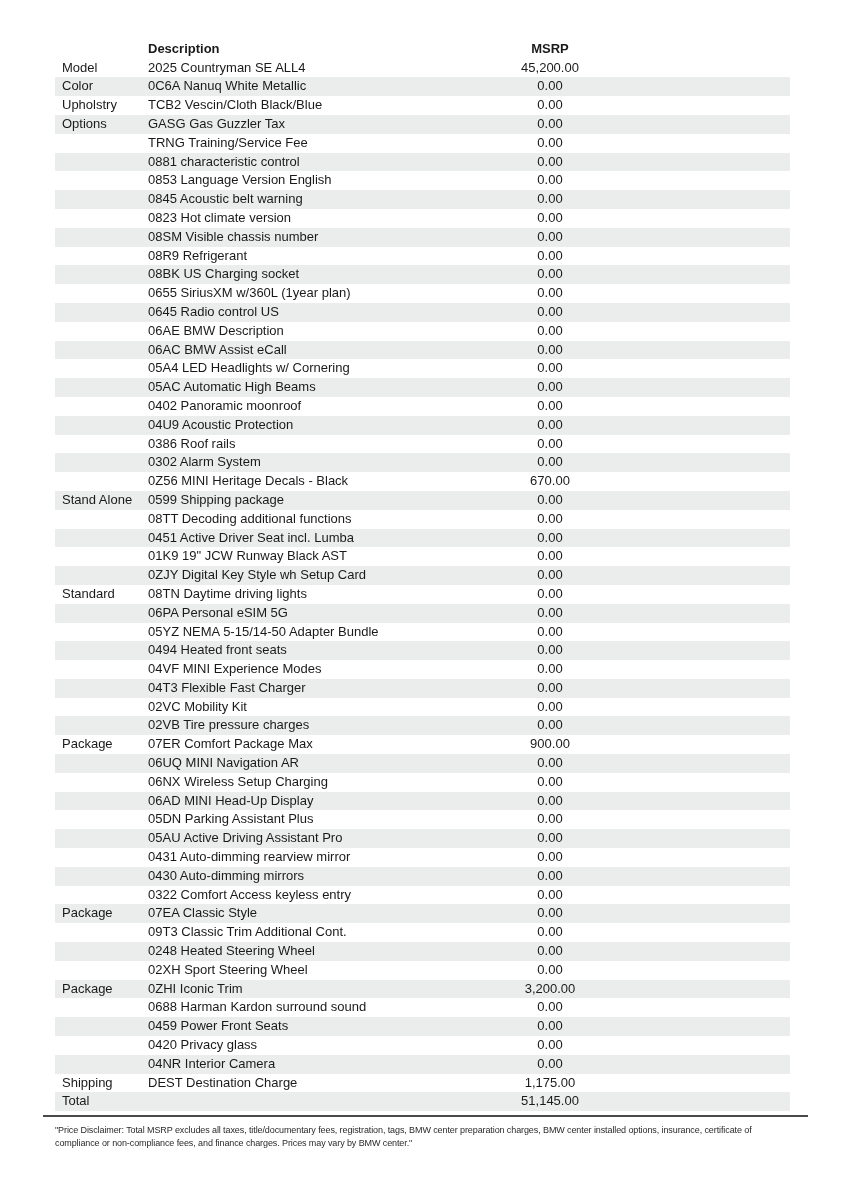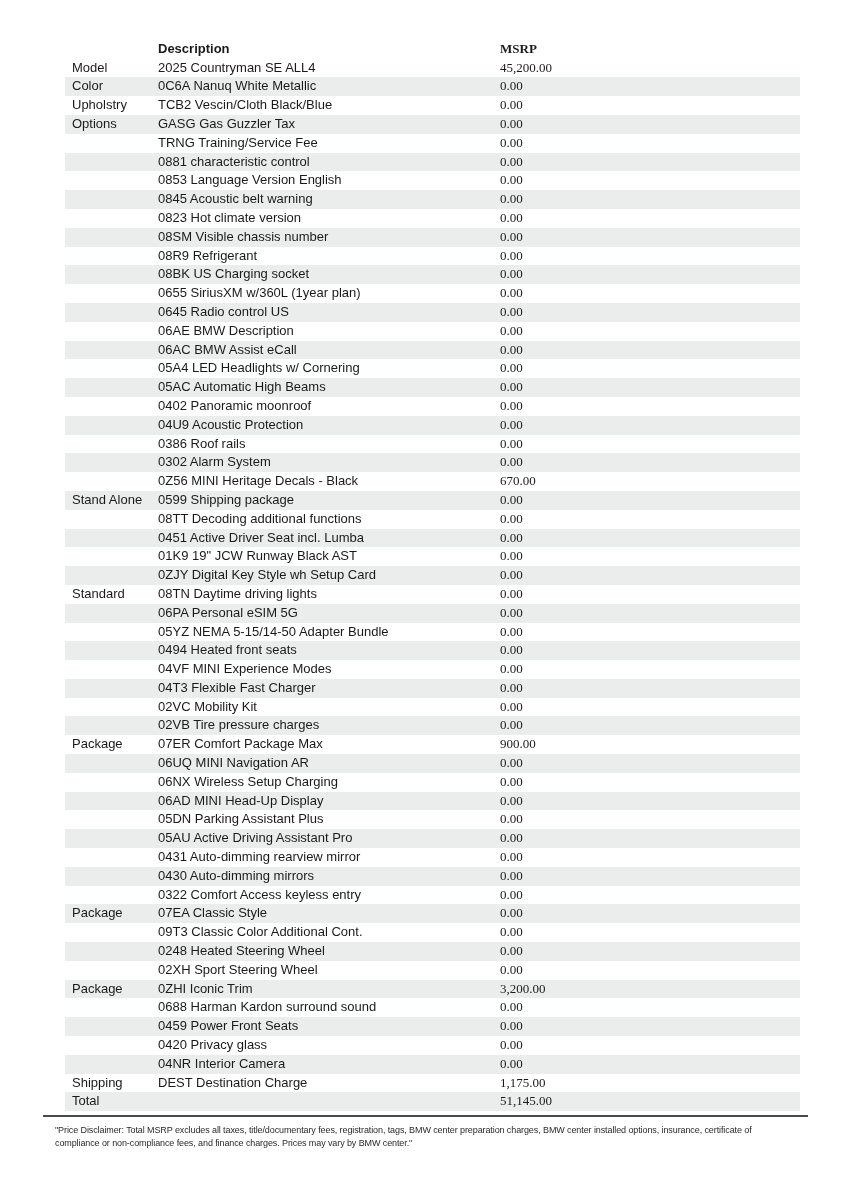--- a/index.html
+++ b/index.html
@@ -14,21 +14,20 @@
     background: var(--page-bg, #ffffff);
     font-family: "Liberation Sans", sans-serif;
     color: var(--text-color, #1a1a1a);
     overflow: hidden;
   }
   .pricing-table {
     position: absolute;
     left: 55px;
     top: 40px;
     width: 735px;
-    margin-left: 10px;
   }
   .trow {
     display: flex;
     align-items: center;
     height: 18.8px;
     font-size: 13px;
     line-height: 18.8px;
     white-space: nowrap;
   }
   .thead {
@@ -42,22 +41,21 @@
     flex: 0 0 auto;
     overflow: hidden;
   }
   .desc {
     flex: 1 1 auto;
     overflow: hidden;
   }
   .msrp {
     width: 120px;
     flex: 0 0 auto;
-    text-align: left;
-    font-family: Liberation Serif, serif;
+    text-align: center;
   }
   .pad {
     width: 180px;
     flex: 0 0 auto;
   }
   .tbody .trow:nth-child(even) {
     background: var(--row-shade, #ebedec);
   }
   .footnote-rule {
     position: absolute;
@@ -408,21 +406,21 @@
 
   <div class="trow">
     <span class="cat">Package</span>
     <span class="desc">07EA Classic Style</span>
     <span class="msrp">0.00</span>
     <span class="pad"></span>
   </div>
 
   <div class="trow">
     <span class="cat"></span>
-    <span class="desc">09T3 Classic Color Additional Cont.</span>
+    <span class="desc">09T3 Classic Trim Additional Cont.</span>
     <span class="msrp">0.00</span>
     <span class="pad"></span>
   </div>
 
   <div class="trow">
     <span class="cat"></span>
     <span class="desc">0248 Heated Steering Wheel</span>
     <span class="msrp">0.00</span>
     <span class="pad"></span>
   </div>

